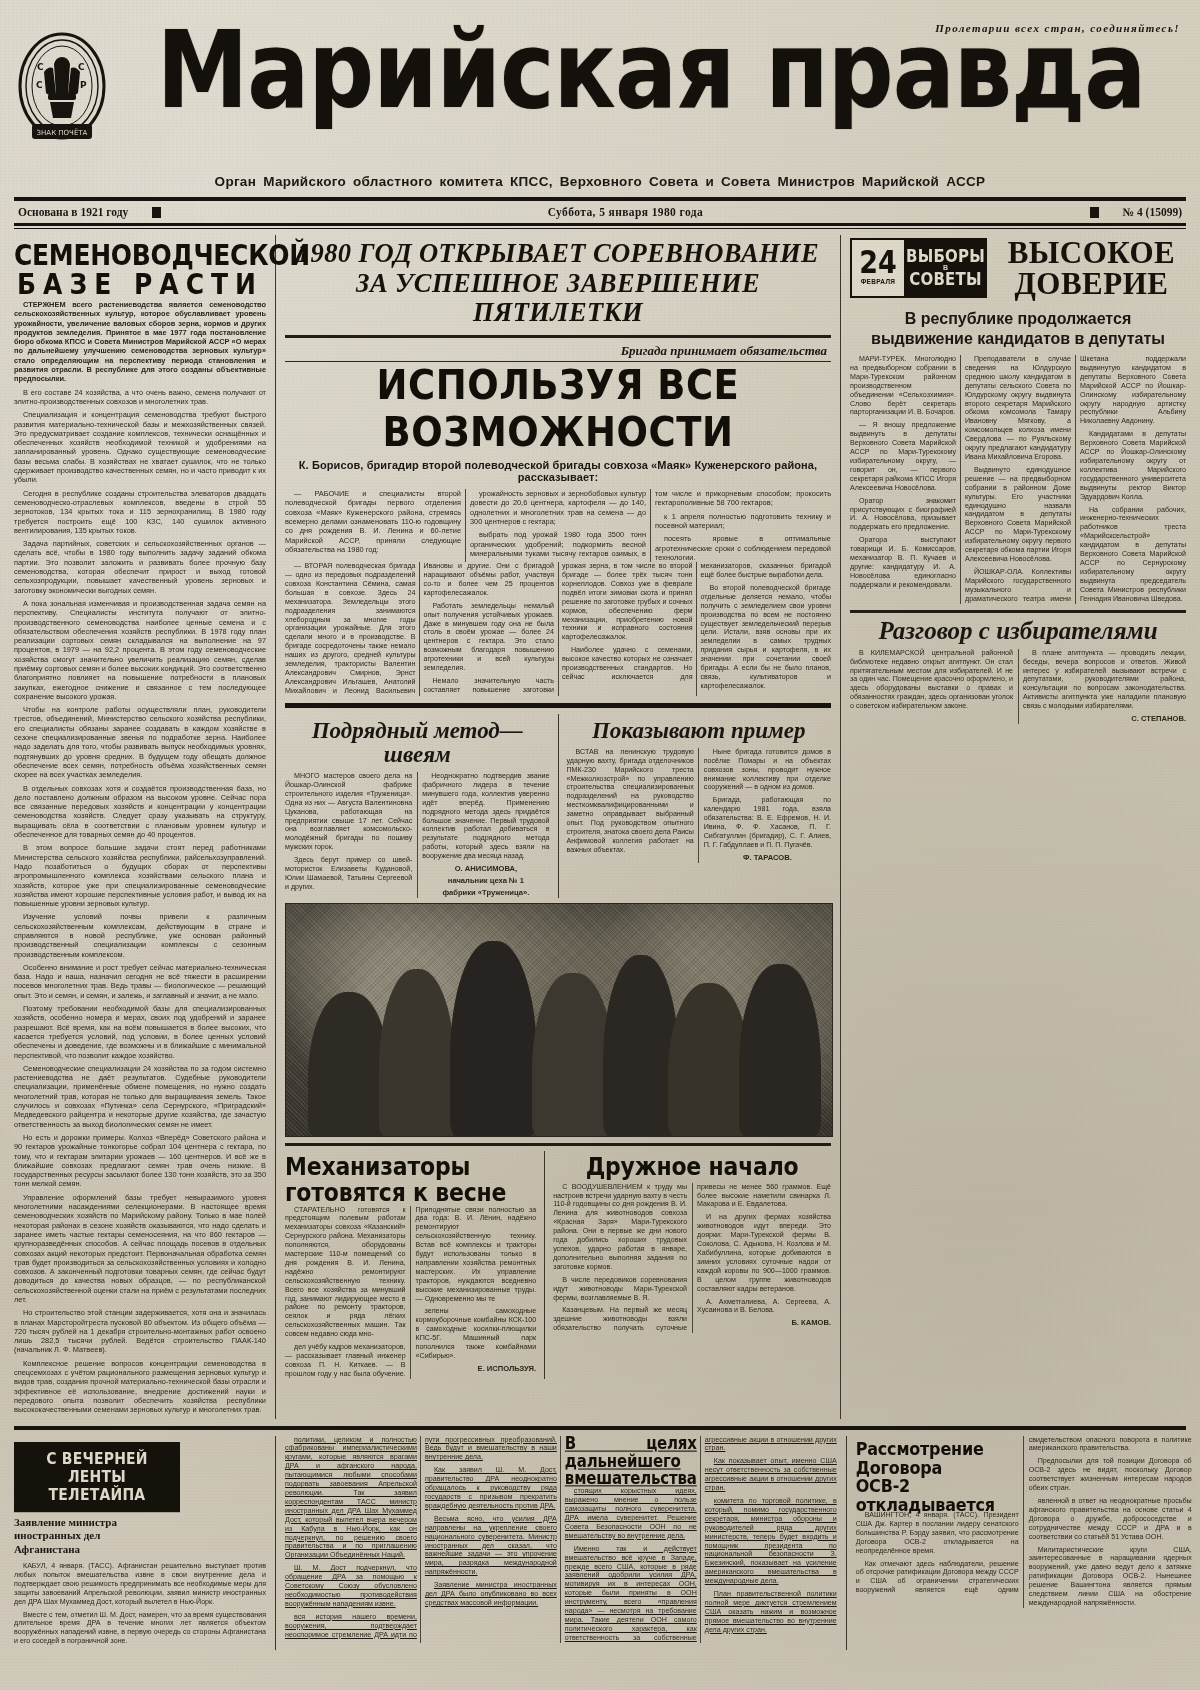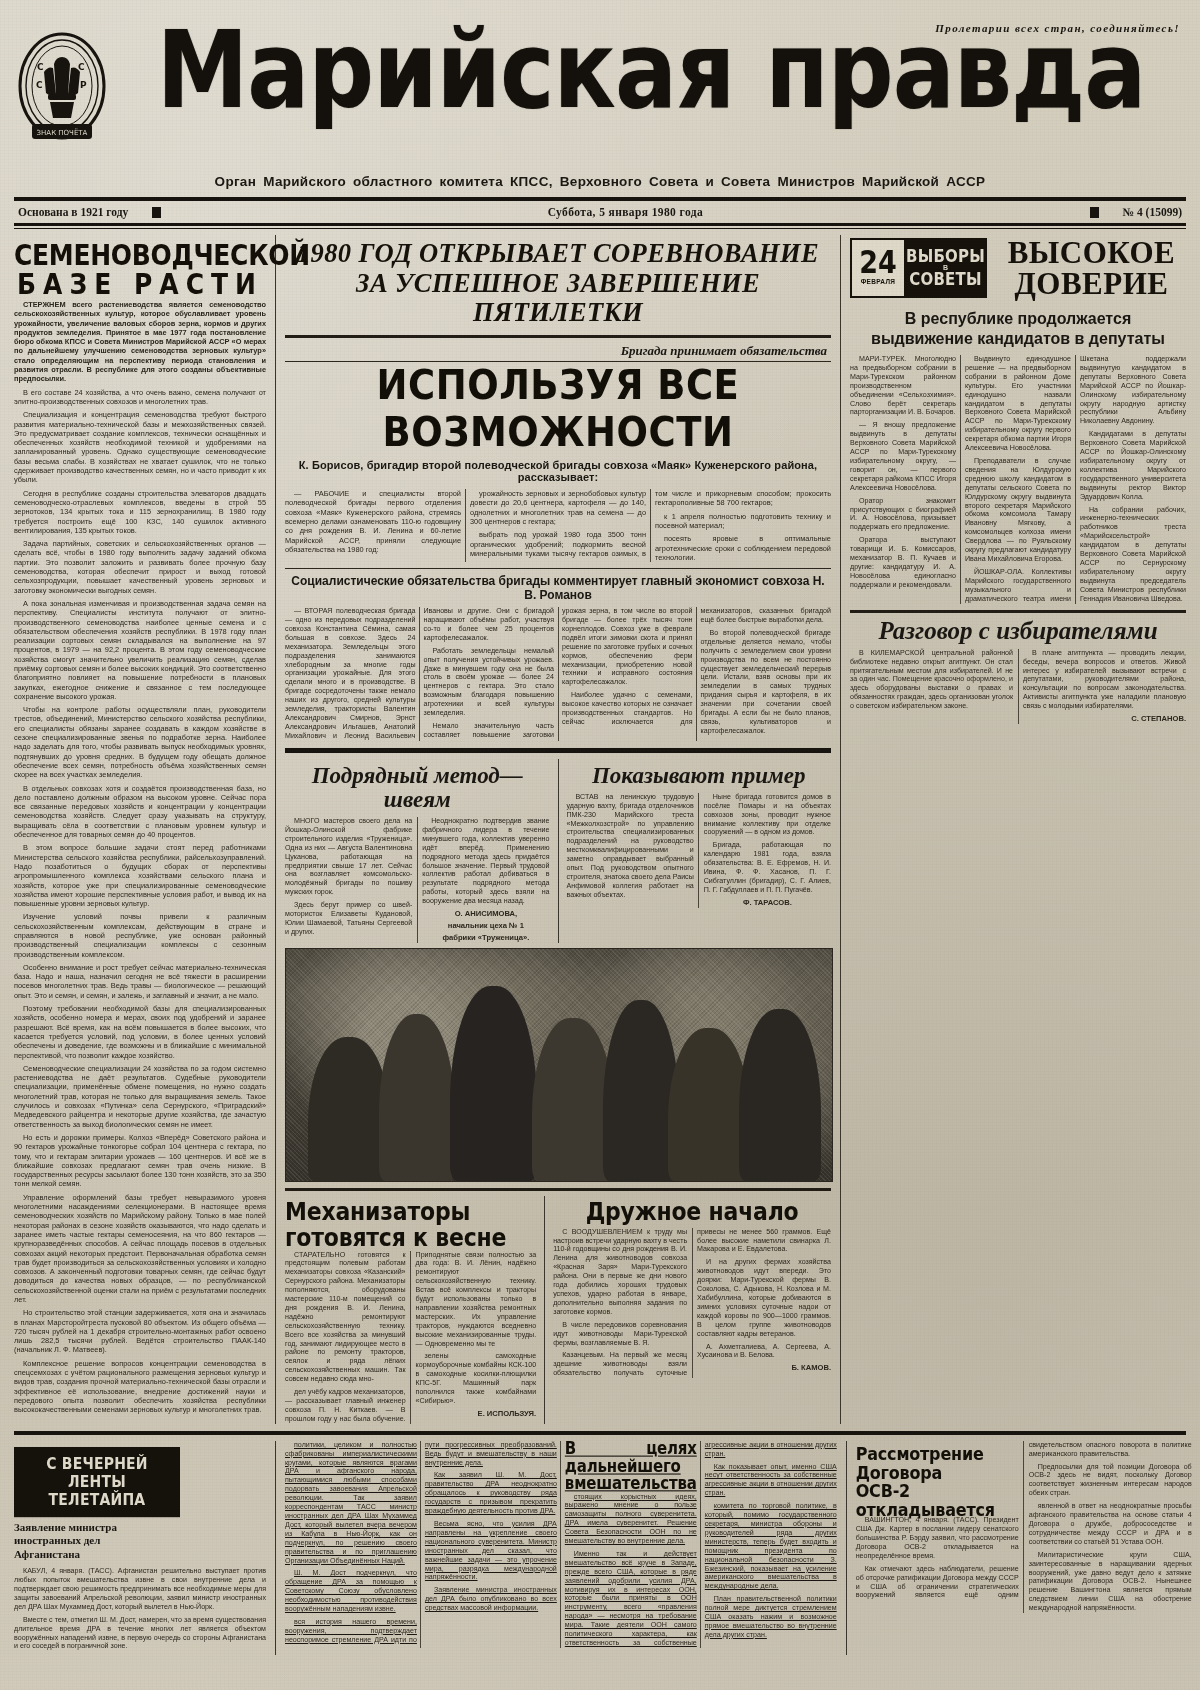--- a/index.html
+++ b/index.html
@@ -285,21 +285,20 @@
       <div class="cols3">
         <div class="txt">
           <p>— РАБОЧИЕ и специалисты второй полеводческой бригады первого отделения совхоза «Маяк» Куженерского района, стремясь всемерно делами ознаменовать 110-ю годовщину со дня рождения В. И. Ленина и 60-летие Марийской АССР, приняли следующие обязательства на 1980 год:</p>
           <p>урожайность зерновых и зернобобовых культур довести до 20,6 центнера, картофеля — до 140, однолетних и многолетних трав на семена — до 300 центнеров с гектара;</p>
           <p>выбрать под урожай 1980 года 3500 тонн органических удобрений; подкормить весной минеральными туками тысячу гектаров озимых, в том числе и прикорневым способом; прокосить гектарополивные 58 700 гектаров;</p>
           <p>к 1 апреля полностью подготовить технику и посевной материал;</p>
           <p>посеять яровые в оптимальные агротехнические сроки с соблюдением передовой технологии.</p>
         </div>
       </div>
 
-      <div class="sechead">Социалистические обязательства бригады комментирует главный экономист совхоза Н. В. Романов</div>
       <div class="cols4">
         <div class="txt s">
           <p>— ВТОРАЯ полеводческая бригада — одно из передовых подразделений совхоза Константина Сёмина, самая большая в совхозе. Здесь 24 механизатора. Земледельцы этого подразделения занимаются хлебородным за многие годы организации урожайные. Для этого сделали много и в производстве. В бригаде сосредоточены также немало наших из другого, средней культуры земледелия, трактористы Валентин Александрович Смирнов, Эрнст Александрович Ильгашев, Анатолий Михайлович и Леонид Васильевич Ивановы и другие. Они с бригадой наращивают объёмы работ, участвуя со-то и более чем 25 процентов картофелесажалок.</p>
           <p>Работать земледельцы немалый опыт получения устойчивых урожаев. Даже в минувшем году она не была столь в своём урожае — более 24 центнеров с гектара. Это стало возможным благодаря повышению агротехники и всей культуры земледелия.</p>
           <p>Немало значительную часть составляет повышение заготовки урожая зерна, в том числе во второй бригаде — более трёх тысяч тонн корнеплодов. Совхоз уже в феврале подвёл итоги зимовки скота и принял решение по заготовке грубых и сочных кормов, обеспечению ферм механизации, приобретению новой техники и исправного состояния картофелесажалок.</p>
           <p>Наиболее удачно с семенами, высокое качество которых не означает производственных стандартов. Но сейчас исключается для механизаторов, сказанных бригадой ещё более быстрые выработки дела.</p>
           <p>Во второй полеводческой бригаде отдельные деляется немало, чтобы получить с земледелием свои уровни производства по всем не постоянно существует земледельческий перерыв цели. Истали, взяв основы при их земледелии в самых трудных придания сырья и картофеля, в их значении при сочетании своей бригады. А если бы не было планов, связь, культиваторов и картофелесажалок.</p>
         </div>
       </div>
 
@@ -396,22 +395,22 @@
         <span>В республике продолжается</span><br>
         <span>выдвижение кандидатов в депутаты</span>
       </div>
 
       <div class="cols3">
         <div class="txt s">
           <p>МАРИ-ТУРЕК. Многолюдно на предвыборном собрании в Мари-Турекском районном производственном объединении «Сельхозхимия». Слово берёт секретарь парторганизации И. В. Бочаров.</p>
           <p>— Я вношу предложение выдвинуть в депутаты Верховного Совета Марийской АССР по Мари-Турекскому избирательному округу, — говорит он, — первого секретаря райкома КПСС Игоря Алексеевича Новосёлова.</p>
           <p>Оратор знакомит присутствующих с биографией И. А. Новосёлова, призывает поддержать его предложение.</p>
           <p>Оратора выступают товарищи И. Б. Комиссаров, механизатор В. П. Кучаев и другие: кандидатуру И. А. Новосёлова единогласно поддержали и рекомендовали.</p>
+          <p>Преподаватели в случае сведения на Юлдурскую среднюю школу кандидатом в депутаты сельского Совета по Юлдурскому округу выдвинута второго секретаря Марийского обкома комсомола Тамару Ивановну Мягкову, а комсомольцев колхоза имени Свердлова — по Руяльскому округу предлагают кандидатуру Ивана Михайловича Егорова.</p>
           <p>Выдвинуто единодушное решение — на предвыборном собрании в районном Доме культуры. Его участники единодушно назвали кандидатом в депутаты Верховного Совета Марийской АССР по Мари-Турекскому избирательному округу первого секретаря обкома партии Игоря Алексеевича Новосёлова.</p>
-          <p>Преподаватели в случае сведения на Юлдурскую среднюю школу кандидатом в депутаты сельского Совета по Юлдурскому округу выдвинута второго секретаря Марийского обкома комсомола Тамару Ивановну Мягкову, а комсомольцев колхоза имени Свердлова — по Руяльскому округу предлагают кандидатуру Ивана Михайловича Егорова.</p>
           <p>ЙОШКАР-ОЛА. Коллективы Марийского государственного музыкального и драматического театра имени Шкетана поддержали выдвинутую кандидатом в депутаты Верховного Совета Марийской АССР по Йошкар-Олинскому избирательному округу народную артистку республики Альбину Николаевну Авдонину.</p>
           <p>Кандидатами в депутаты Верховного Совета Марийской АССР по Йошкар-Олинскому избирательному округу от коллектива Марийского государственного университета выдвинуты ректор Виктор Эдуардович Колла.</p>
           <p>На собрании рабочих, инженерно-технических работников треста «Марийсксельстрой» кандидатом в депутаты Верховного Совета Марийской АССР по Сернурскому избирательному округу выдвинута председатель Совета Министров республики Геннадия Ивановича Шведова.</p>
         </div>
       </div>
 
       <div class="rule-med"></div>
       <div class="h-serif" style="font-size:25px;">Разговор с избирателями</div>
       <div class="cols2">
         <div class="txt s">

